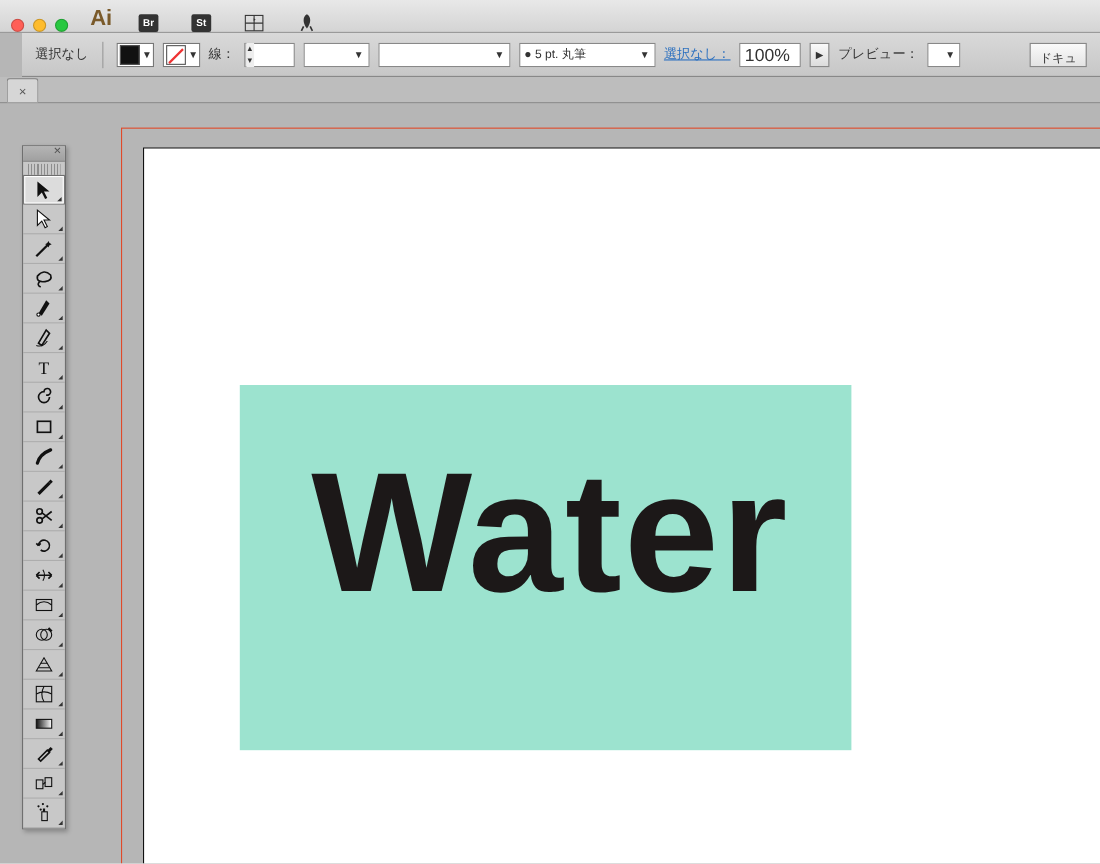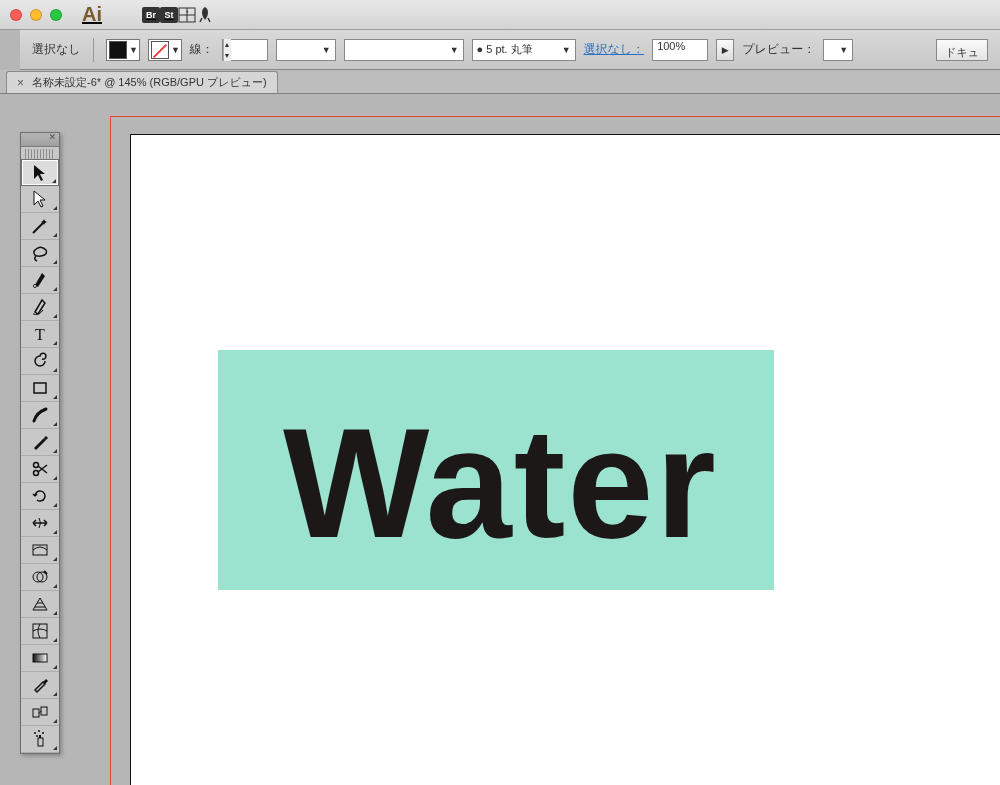--- a/index.html
+++ b/index.html
@@ -11,39 +11,38 @@
     height: 785px;
     overflow: hidden;
     position: relative;
   }
 
   
   .mac-bar {
     height: 30px;
     background: linear-gradient(#e8e8e8, #d4d4d4);
     display: flex;
-    align-items: center;
+    align-items: flex-end;
     padding: 0 10px;
     gap: 8px;
     border-bottom: 1px solid #9a9a9a;
-    text-decoration: underline;
   }
   .traffic { display: flex; gap: 8px; }
   .dot { width: 12px; height: 12px; border-radius: 50%; border: 1px solid rgba(0,0,0,.2); }
   .dot.red { background:#ff5f57; }
   .dot.yellow { background:#febc2e; }
   .dot.green { background:#28c840; }
   .ai-logo {
     margin-left: 12px;
     font-family: Arial, sans-serif;
     font-size: 20px;
     font-weight: bold;
     color: #7a5a2a;
   }
-  .menu-icons { display:flex; gap:0; margin-left:32px; align-items:center;}
+  .menu-icons { display:flex; gap:30px; margin-left:16px; align-items:center;}
   .menu-ic {
     width: 18px; height: 16px;
     background:#333; color:#fff;
     font-size:9px; font-weight:bold;
     display:flex; align-items:center; justify-content:center;
     border-radius:2px;
   }
   .menu-ic.svg { background:none; }
   .menu-ic svg { display:block; }
 
@@ -85,21 +84,21 @@
   .num-input input {
     flex:1; border:none; font-size:11px; text-align:center; outline:none;
     background:transparent;
   }
   .spin { width:12px; height:22px; display:flex; flex-direction:column; border-left:1px solid #aaa;}
   .spin div { flex:1; font-size:7px; display:flex; align-items:center; justify-content:center; background:#eee; color:#333;}
   .label { white-space:nowrap; }
   .label.link { color:#2a6fbf; text-decoration:underline; }
   .percent-box {
     width:56px; height:22px; border:1px solid #888; background:#fff;
-    display:flex; align-items:flex-start; padding:0 4px; font-size:11px;
+    display:flex; align-items:flex-end; padding:0 4px; font-size:16px;
   }
   .flyout-btn {
     width:18px; height:22px; border:1px solid #888; background:linear-gradient(#fafafa,#dcdcdc);
     display:flex; align-items:center; justify-content:center; font-size:9px;
   }
   .doc-btn {
     height:22px; border:1px solid #888; background:linear-gradient(#fafafa,#e4e4e4);
     padding:0 8px; display:flex; align-items:flex-end; font-size:11px;
   }
 
@@ -197,21 +196,21 @@
   .artboard {
     position:absolute;
     left:30px; top:18px;
     width:1000px; height:900px;
     background:#ffffff;
     border:1px solid #111;
   }
   .rect {
     position:absolute;
     left:87px; top:215px;
-    width:556px; height:240px;
+    width:556px; height:332px;
     background:#9ce3cf;
   }
   .big-text {
     position:absolute;
     left: 65px; top: 45px;
     font-family: Arial, Helvetica, sans-serif;
     font-weight: 700;
     font-size: 155px;
     color:#1c1818;
     letter-spacing: 2px;
@@ -272,21 +271,21 @@
   <div class="dropdown" style="width:60px">
     <span class="val"></span>
       <span class="caret">▼</span>
   </div>
 
   <div class="dropdown" style="width:120px">
     <span class="val"></span>
       <span class="caret">▼</span>
   </div>
 
-  <div class="dropdown" style="width:104px">
+  <div class="dropdown" style="width:124px">
     <span class="val">● 5 pt. 丸筆</span>
       <span class="caret">▼</span>
   </div>
 
   <span class="label link">選択なし：</span>
   <div class="percent-box">
     <span>100%</span>
   </div>
   <div class="flyout-btn">▶</div>
 
@@ -298,21 +297,20 @@
 
   <div style="flex:1"></div>
   <div class="doc-btn">
     <span>ドキュ</span>
   </div>
 </div>
 
 <div class="doc-tabbar">
   <div class="doc-tab">
     <span class="close">×</span>
-    <span>名称未設定-6* @ 145% (RGB/GPU プレビュー)</span>
   </div>
 </div>
 
 <div class="work-area">
 
   <div class="tools-panel">
     <div class="tools-head"></div>
     <div class="tools-grip"></div>
 
   <div class="tool selected">

